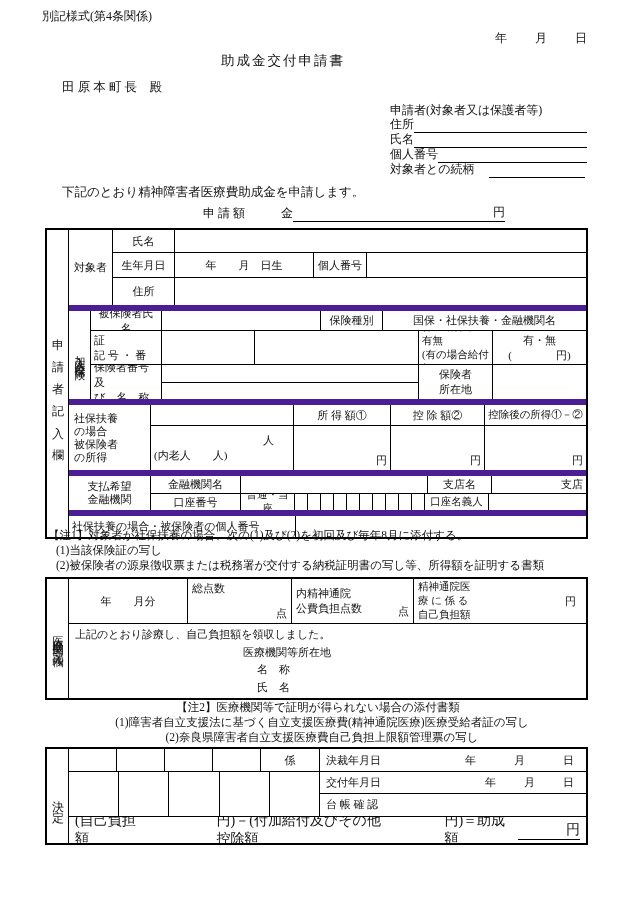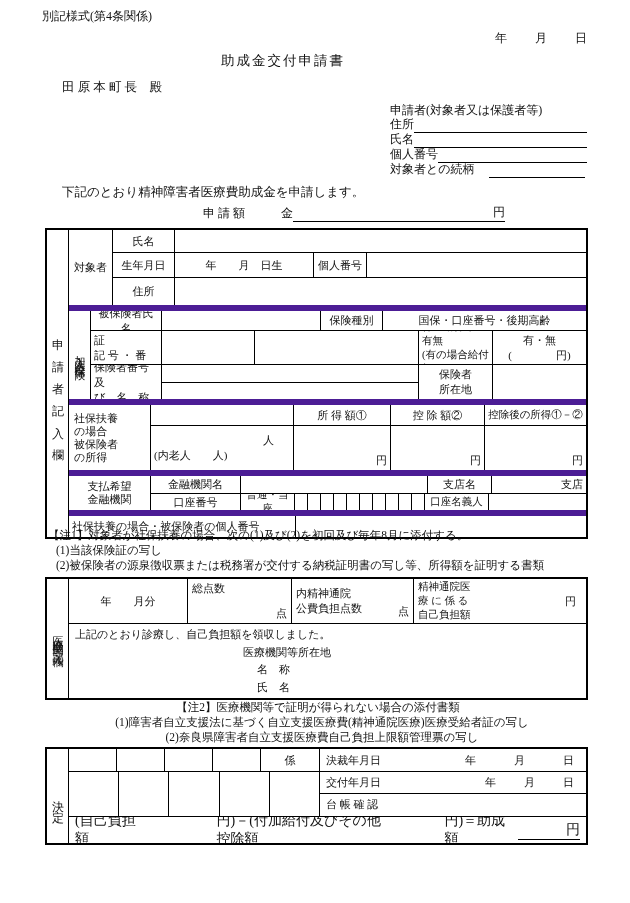--- a/index.html
+++ b/index.html
@@ -119,21 +119,21 @@
         </div>
       </div>
 
       <div class="grp">
         <div class="grp-label" style="width:22px;writing-mode:vertical-rl;text-orientation:upright;letter-spacing:3px;">加入医療保険</div>
         <div class="rows">
           <div class="row" style="height:19px;">
             <div class="cell ctr" style="width:70px;">被保険者氏名</div>
             <div class="cell fill"></div>
             <div class="cell ctr" style="width:62px;">保険種別</div>
-            <div class="cell ctr" style="width:204px;">国保・口座番号・後期高齢</div>
+            <div class="cell ctr" style="width:204px;">国保・社保扶養・金融機関名</div>
           </div>
           <div class="row" style="height:34px;">
             <div class="cell col" style="width:70px;justify-content:center;">
               <div>被 保 険 者 証</div>
               <div>記 号 ・ 番 号</div>
             </div>
             <div class="cell" style="width:93px;"></div>
             <div class="cell fill"></div>
             <div class="cell col fs10" style="width:74px;justify-content:center;">
               <div>付加給付等の有無</div>

